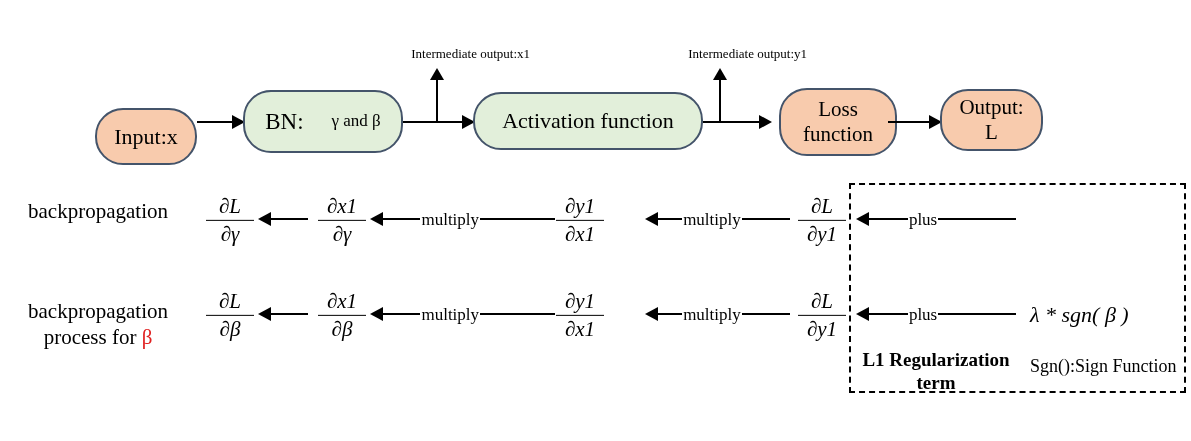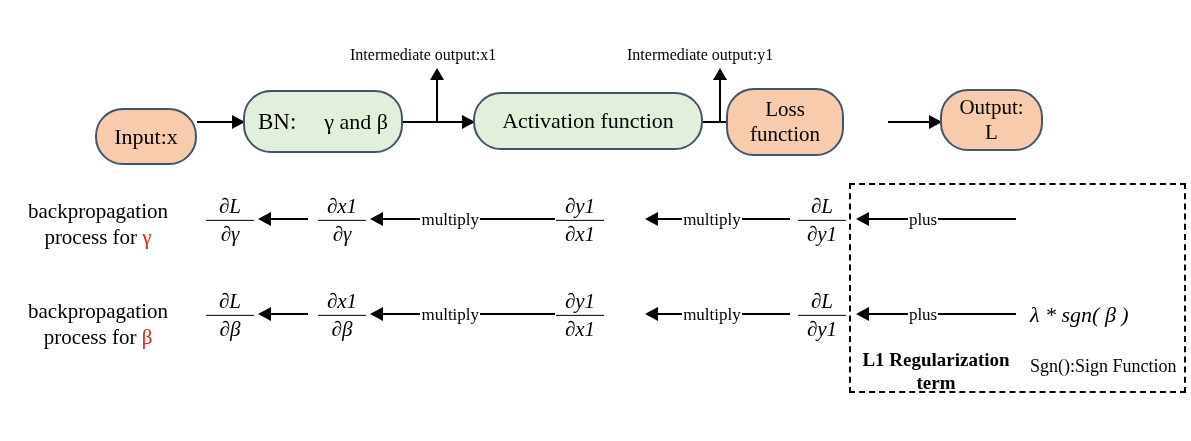--- a/index.html
+++ b/index.html
@@ -16,21 +16,21 @@
   }
   
   .node{
     position:absolute;display:flex;align-items:center;justify-content:center;
     border:2px solid var(--node-border);border-radius:28px;
     font-size:22px;text-align:center;line-height:1.18;box-sizing:border-box;
   }
   .node.orange{background:var(--orange-fill);}
   .node.green{background:var(--green-fill);gap:22px;}
   .nbig{font-size:23px;}
-  .nsmall{font-size:22px;margin-left:6px;}
+  .nsmall{font-size:17px;margin-left:6px;}
   
   .harrow{position:absolute;height:2px;background:var(--ink);}
   .harrow::after{
     content:"";position:absolute;right:-2px;top:-6px;width:0;height:0;
     border-top:7px solid transparent;border-bottom:7px solid transparent;
     border-left:13px solid var(--ink);
   }
   
   .varrow{position:absolute;width:2px;background:var(--ink);}
   .varrow::before{
@@ -40,21 +40,21 @@
   }
   
   .larrow{position:absolute;display:flex;align-items:center;height:20px;}
   .larrow .head{width:0;height:0;flex:0 0 auto;
     border-top:7px solid transparent;border-bottom:7px solid transparent;
     border-right:13px solid var(--ink);}
   .larrow .seg1{height:2px;background:var(--ink);flex:1;}
   .larrow .seg2{height:2px;background:var(--ink);flex:2;}
   .larrow .albl{font-size:17px;line-height:1;padding:0 1px;flex:0 0 auto;}
   
-  .toplbl{position:absolute;font-size:16px;text-align:left;white-space:nowrap;}
+  .toplbl{position:absolute;font-size:13px;text-align:right;white-space:nowrap;}
   
   .frac{position:absolute;text-align:center;transform:translateY(-50%);
     font-style:italic;font-size:21px;line-height:1.15;}
   .frac .num{border-bottom:1.6px solid var(--ink);padding:0 4px 2px;}
   .frac .den{padding-top:1px;}
   
   .rowtitle{position:absolute;font-size:21px;text-align:center;line-height:1.24;margin-top:11px;}
   .red{color:var(--param-red);}
   
   .regterm{position:absolute;transform:translateY(-50%);font-style:italic;
@@ -87,21 +87,21 @@
 
   <div class="node green" style="left:473px;top:92px;width:230px;height:58px">
     <span>Activation function</span>
   </div>
 
   <div class="harrow" style="left:703px;top:121px;width:67px"></div>
 
   <div class="varrow" style="left:719px;top:79px;height:43px"></div>
   <div class="toplbl" style="left:627px;top:46px;width:180px">Intermediate output:y1</div>
 
-  <div class="node orange" style="left:726px;top:88px;width:118px;height:68px;font-size:21px">
+  <div class="node orange" style="left:779px;top:88px;width:118px;height:68px;font-size:21px">
     <div>
       <div>Loss</div>
       <div>function</div>
     </div>
   </div>
 
   <div class="harrow" style="left:888px;top:121px;width:52px"></div>
 
   <div class="node orange" style="left:940px;top:89px;width:103px;height:62px;font-size:21px">
     <div>
@@ -112,21 +112,20 @@
 
   <div class="dashedbox" style="left:849px;top:183px;width:337px;height:210px"></div>
   <div class="l1title" style="left:852px;top:349px;width:168px">
     <div>L1 Regularization</div>
     <div>term</div>
   </div>
   <div class="sgnnote" style="left:1030px;top:356px">Sgn():Sign Function</div>
 
   <div class="rowtitle" style="left:8px;top:187px;width:180px">
     <div>backpropagation</div>
-    <div><span>process for </span><span class="red">γ</span></div>
   </div>
 
   <div class="frac" style="left:206px;top:220px;width:48px">
     <div class="num">∂L</div>
     <div class="den">∂γ</div>
   </div>
 
   <div class="larrow" style="left:258px;top:209px;width:50px">
     <span class="head"></span>
       <span class="seg2"></span>

